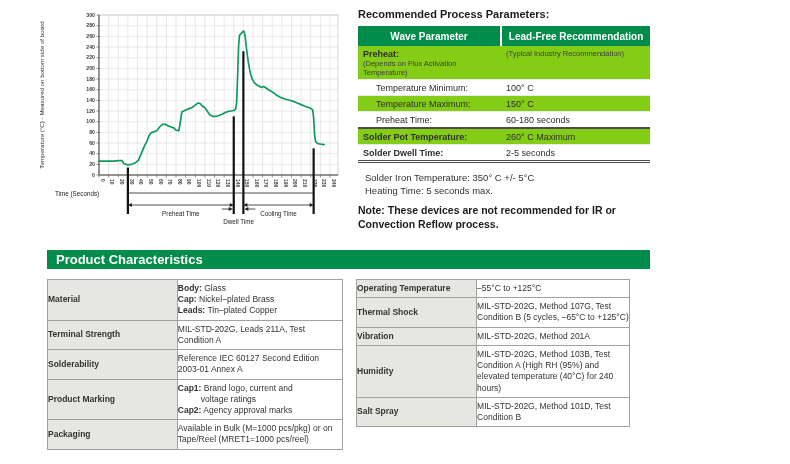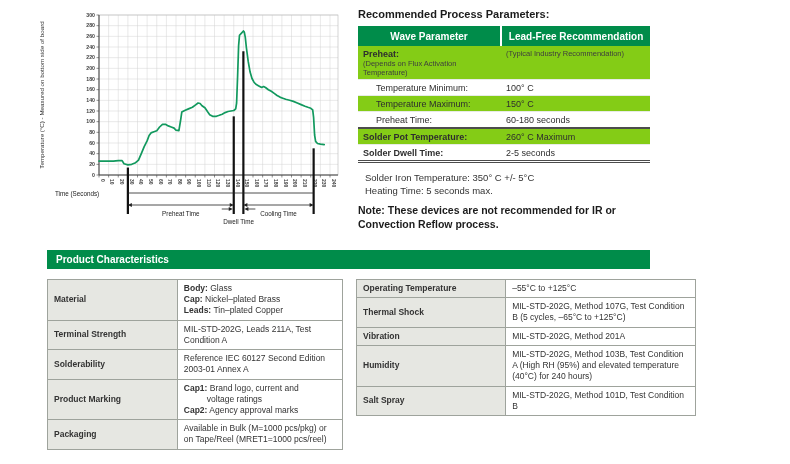--- a/index.html
+++ b/index.html
@@ -23,25 +23,25 @@
   table.process tr:last-child td{border-bottom:3px double #4c4c4c;}
   .b{font-weight:bold;}
   .ind{padding-left:13px;}
   .sub{font-size:7.5px;color:#3e3e3e;}
   td.vb{vertical-align:bottom;}
   .hs-line{font-size:9.5px;margin:2px 0 2px 7px;color:#333;}
   .note{font-size:10.5px;font-weight:bold;color:#1c1c1c;margin-top:7px;line-height:1.35;}
 
   
   .pc-bar{position:absolute;left:47px;top:250px;width:603px;height:19px;background:var(--green);
-      color:#fff;font-weight:bold;font-size:10px;line-height:19px;padding-left:9px;box-sizing:border-box;}
+      color:#fff;font-weight:bold;font-size:13px;line-height:19px;padding-left:9px;box-sizing:border-box;}
   table.kv{position:absolute;border-collapse:collapse;font-size:8.5px;color:#333;border:1px solid #8f938d;}
   #left-table{left:47px;top:279px;width:296px;}
-  #right-table{left:356px;top:279px;width:340px;border-radius:20px;}
-  table.kv td{border:1px solid #9ea39c;padding:3px 6px;vertical-align:middle;line-height:1.32;}
+  #right-table{left:356px;top:279px;width:274px;border-radius:20px;}
+  table.kv td{border:1px solid #9ea39c;padding:3px 0;vertical-align:middle;line-height:1.32;}
   table.kv td.lbl{background:#e6e7e2;font-weight:bold;width:44%;}
   table.kv .ind2{padding-left:23px;}
 </style>
 </head>
 <body>
 
 <div class="page">
 
   <div class="chart-wrap">
     <svg id="profile-chart" width="322" height="242" viewBox="0 0 322 242">

